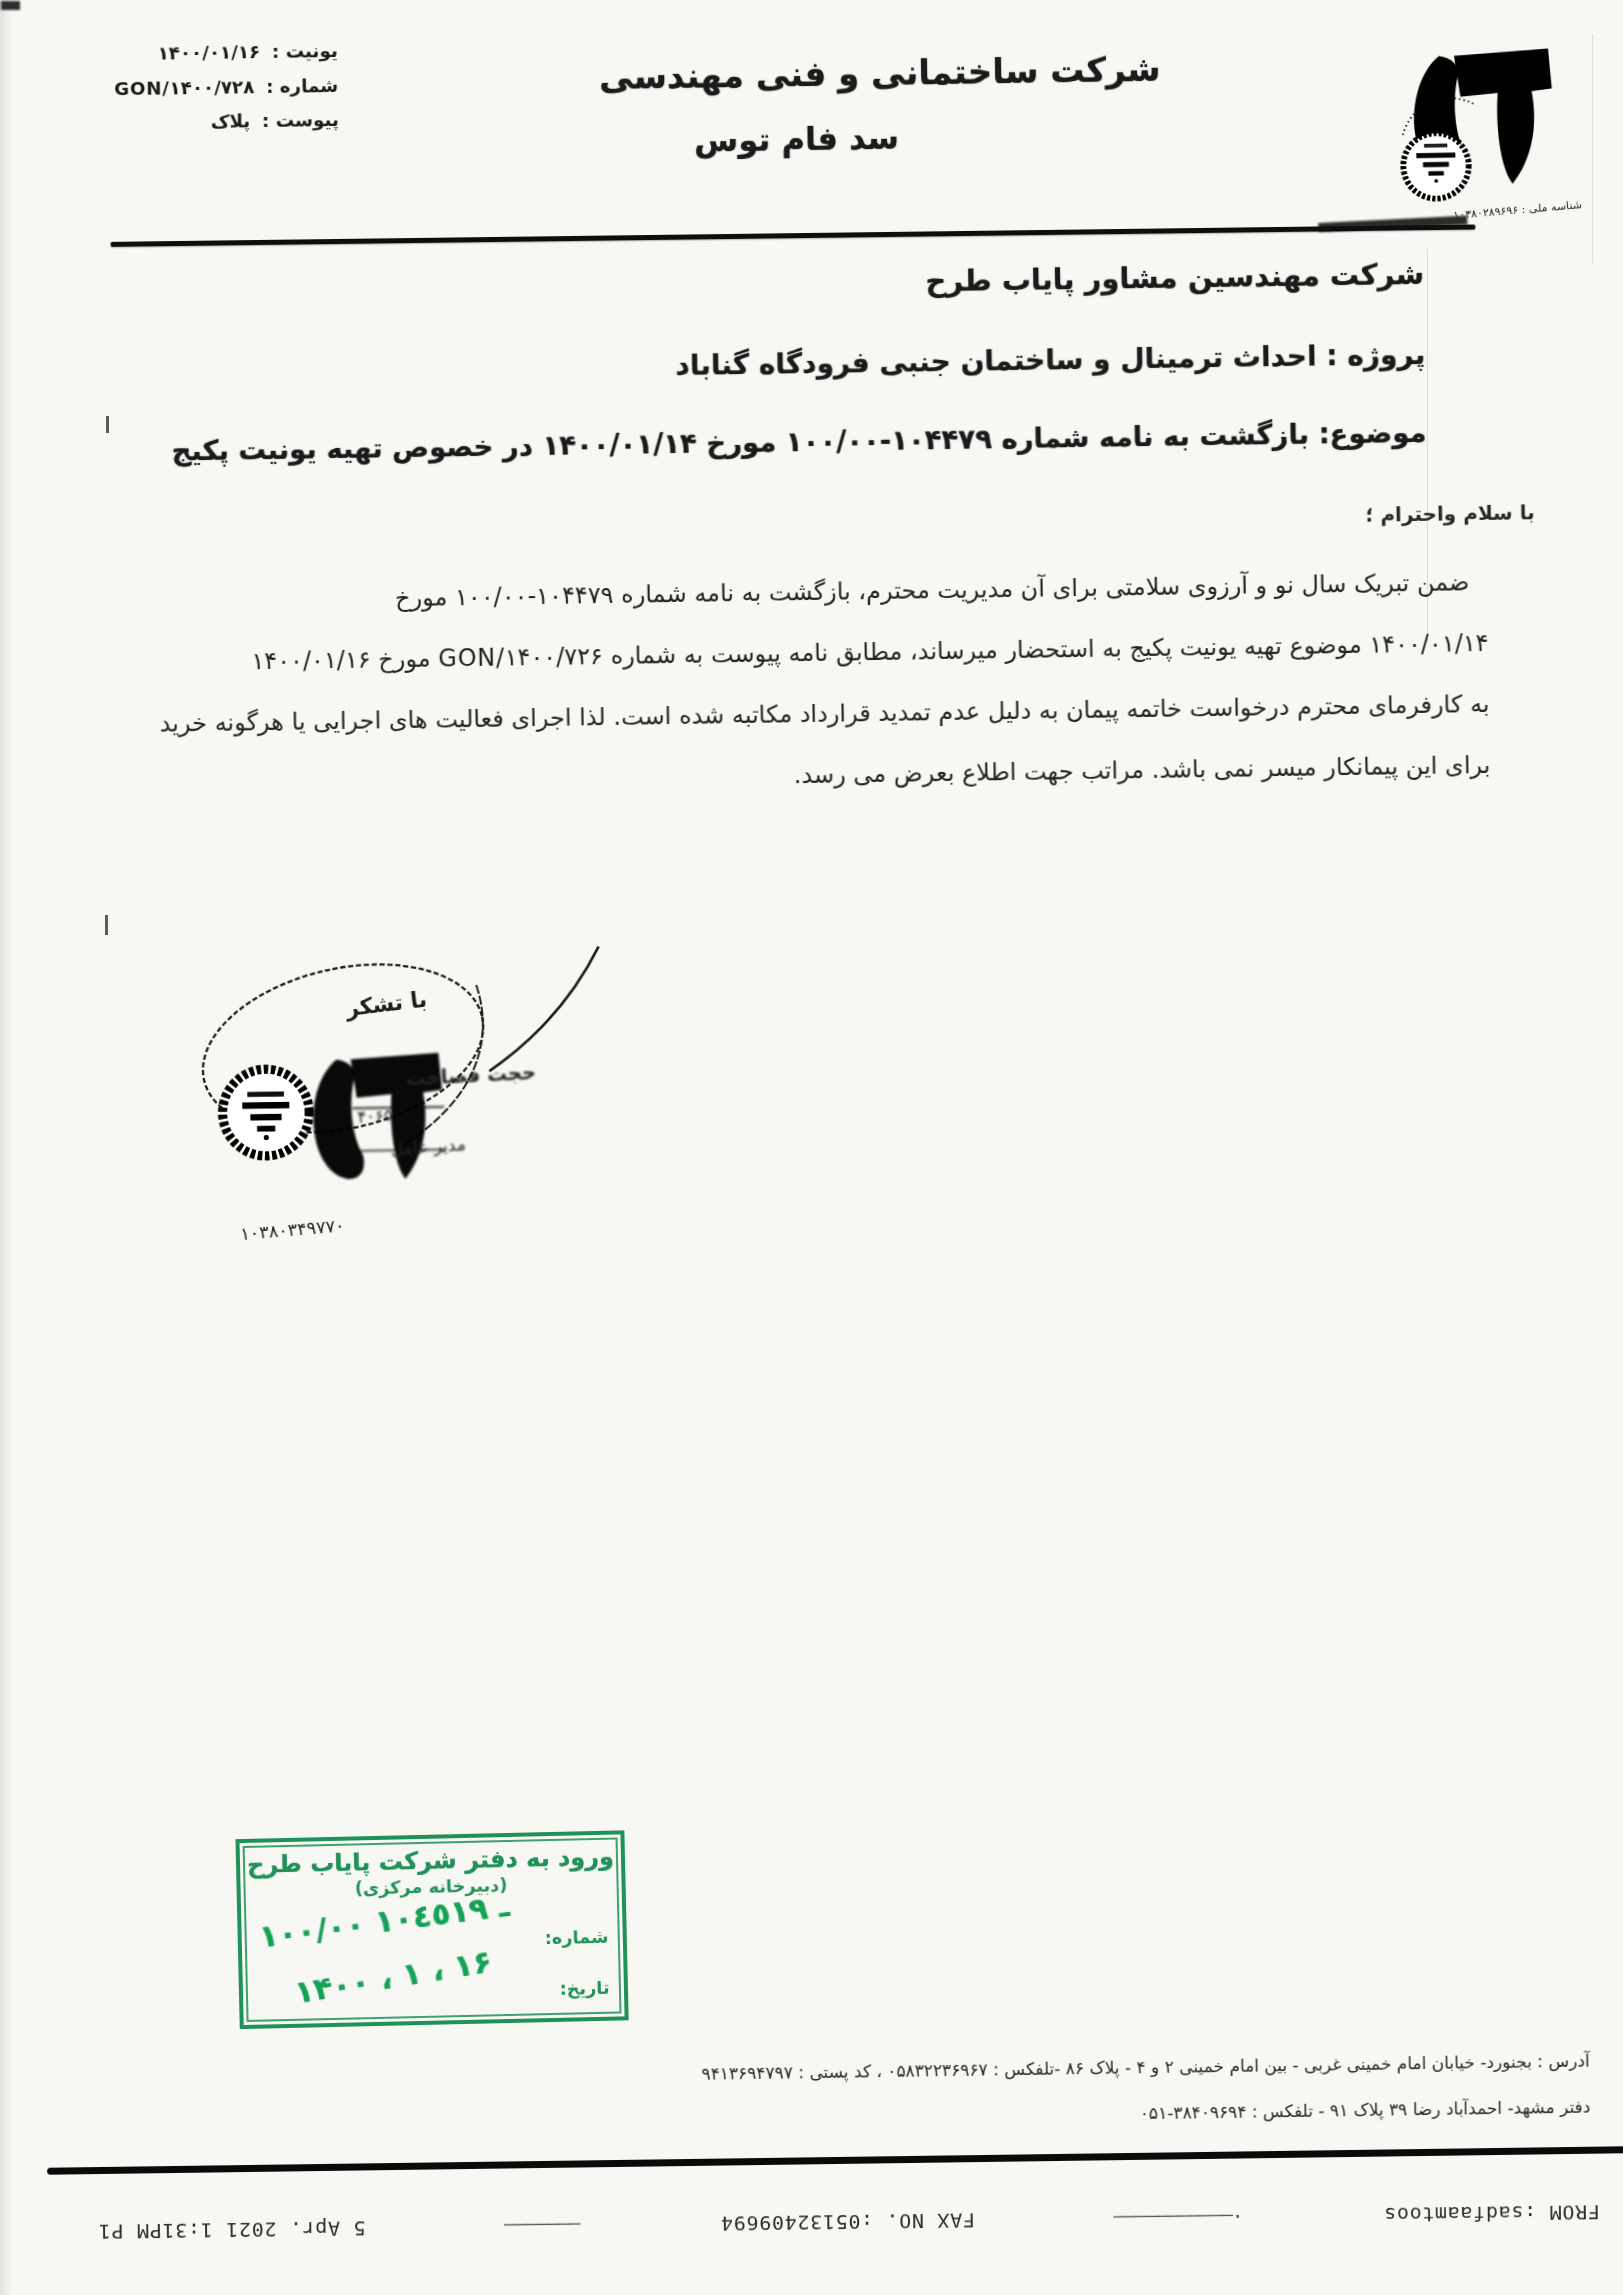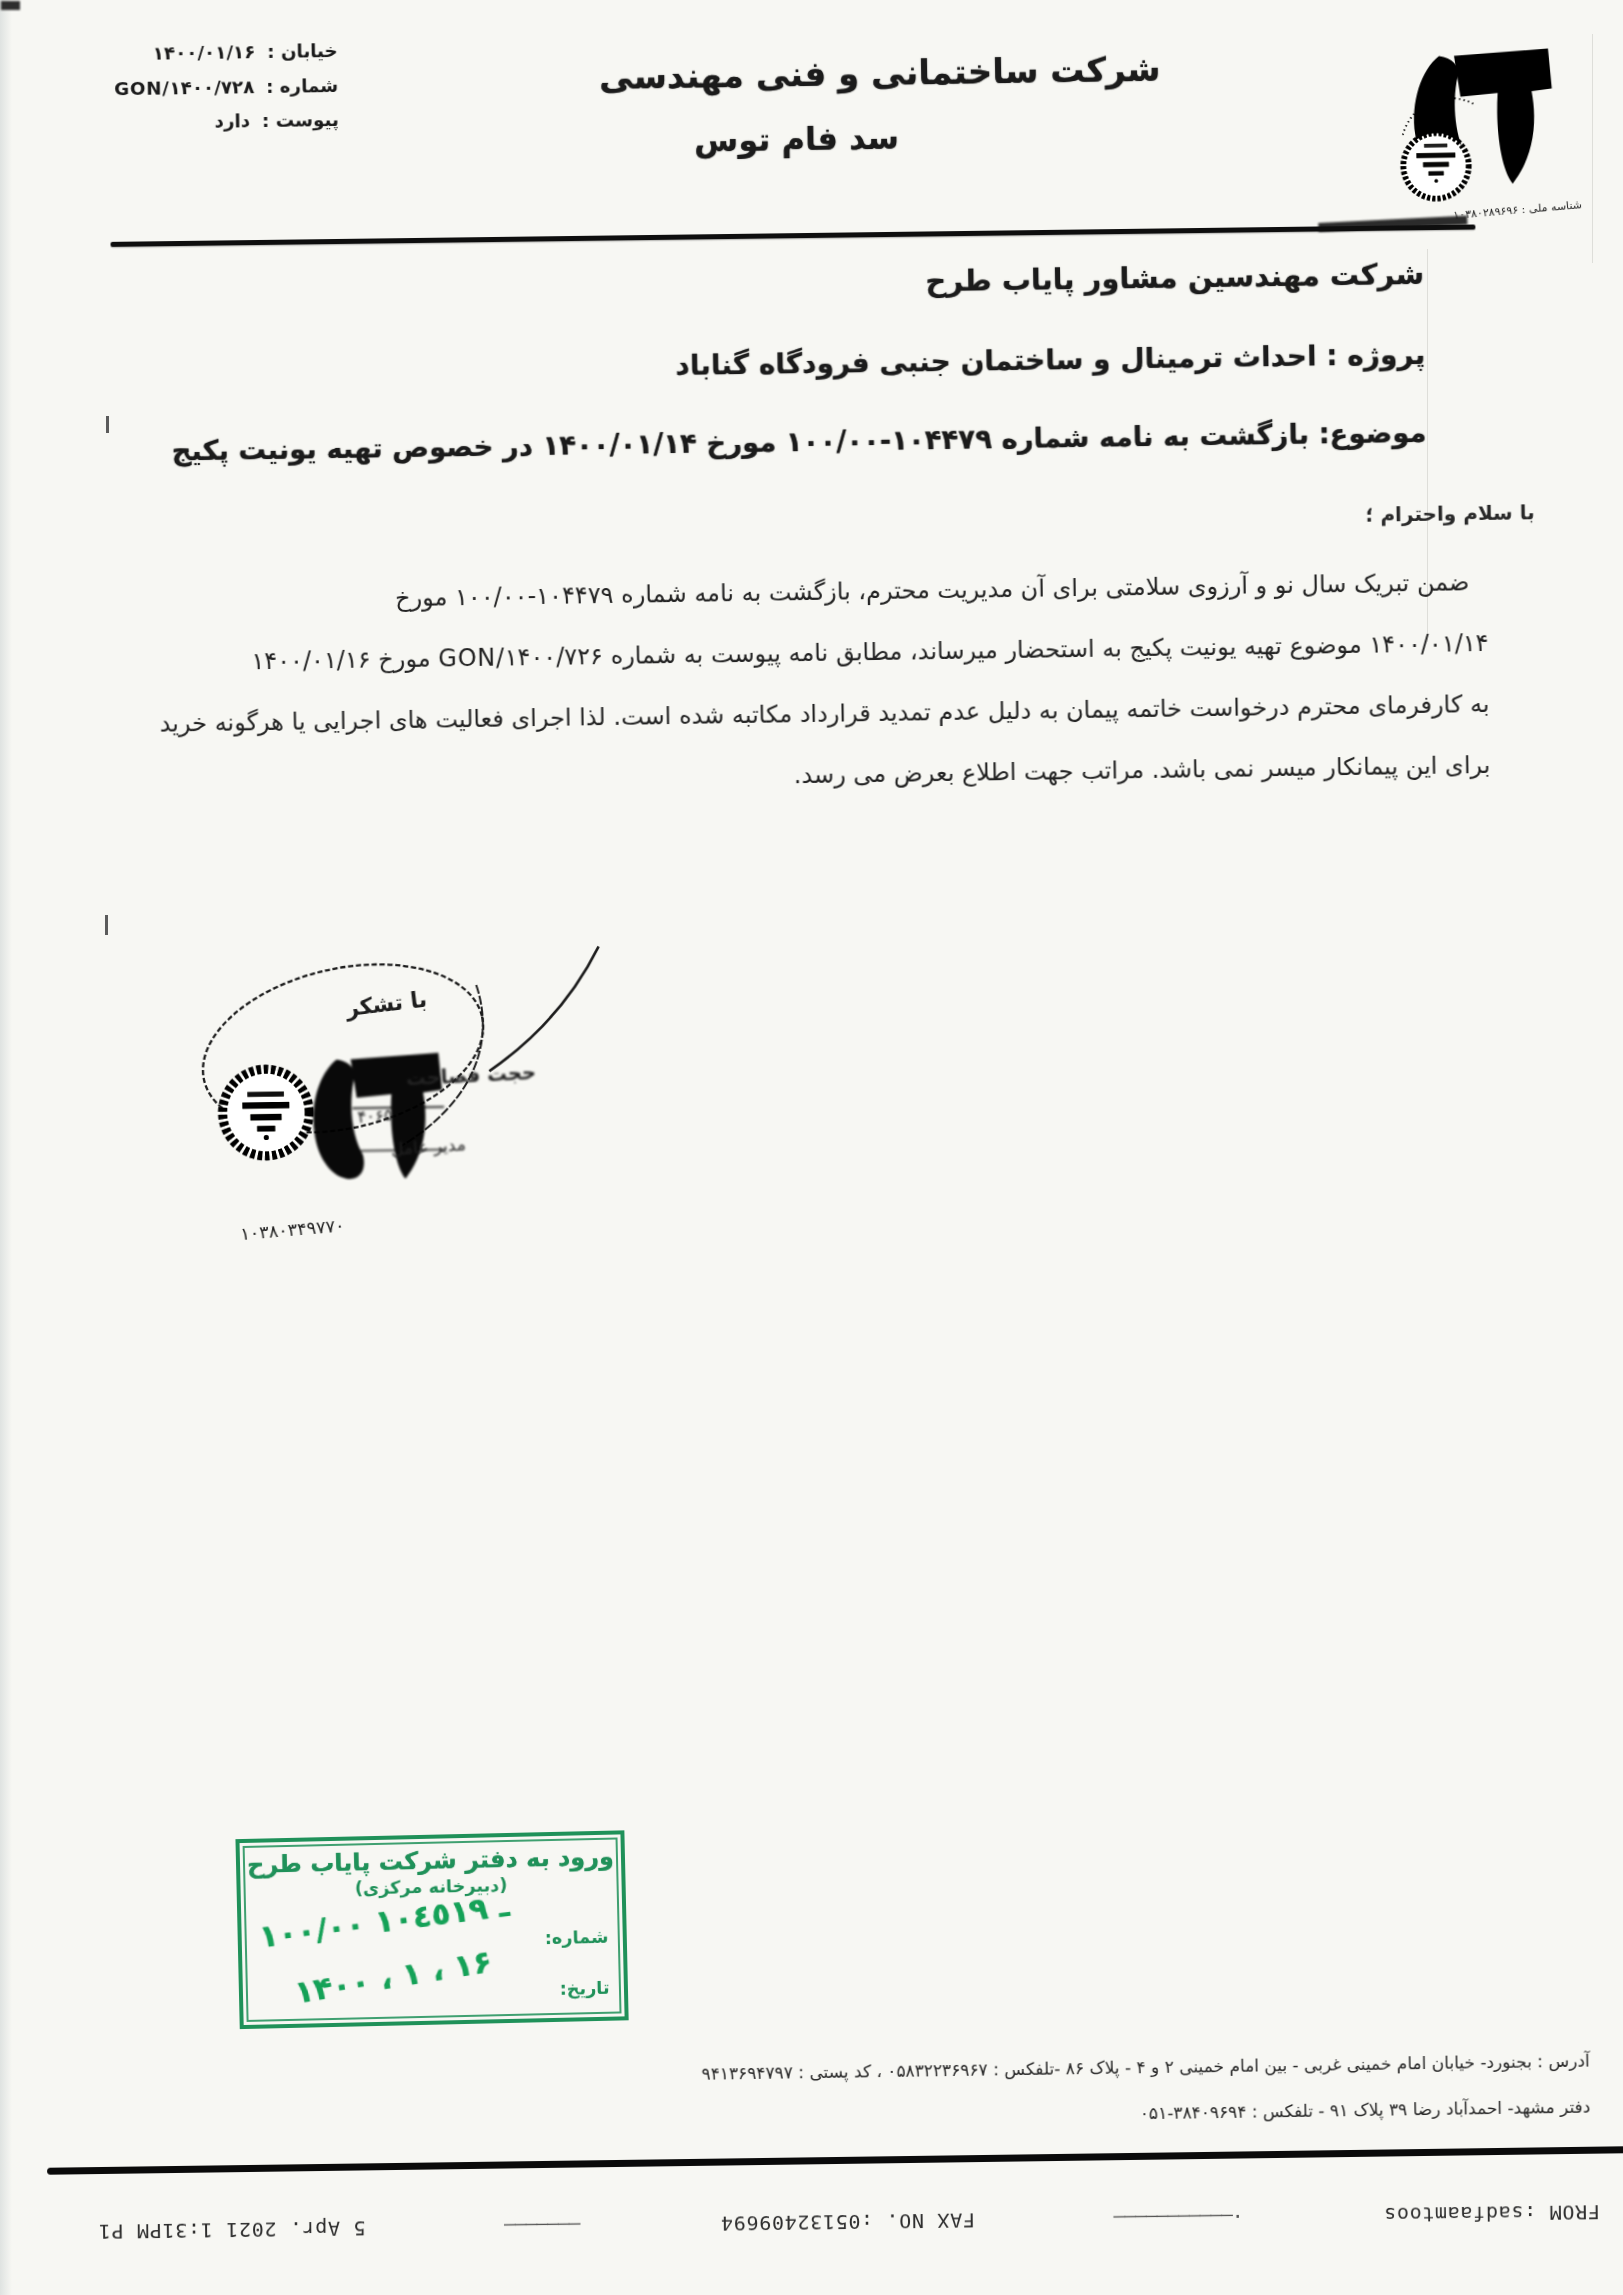--- a/index.html
+++ b/index.html
@@ -104,30 +104,30 @@
   <div class="corner-mark"></div>
   <div class="crease c1"></div>
   <div class="crease c2"></div>
   <div class="tick t1"></div>
   <div class="tick t2"></div>
 
   <div class="doc">
 
     <div class="meta">
       <div class="meta-row">
-        <span class="meta-label">خیابان :</span>
+        <span class="meta-label">یونیت :</span>
         <span class="meta-value">۱۴۰۰/۰۱/۱۶</span>
       </div>
       <div class="meta-row">
         <span class="meta-label">شماره :</span>
         <bdi dir="ltr" class="meta-value ltr">GON/۱۴۰۰/۷۲۸</bdi>
       </div>
       <div class="meta-row">
         <span class="meta-label">پیوست :</span>
-        <span class="meta-value">دارد</span>
+        <span class="meta-value">پلاک</span>
       </div>
     </div>
 
     <div class="title">
       <div class="l1">شرکت ساختمانی و فنی مهندسی</div>
       <div class="l2">سد فام توس</div>
     </div>
 
     <svg class="logo" viewBox="0 0 300 300">
       <path fill="#0d0d0d" d="M95,42 C68,62 50,112 57,162 C62,206 86,236 113,238 C133,238 141,221 136,199 C119,169 113,119 123,74 C127,57 115,45 95,42 Z"></path>

